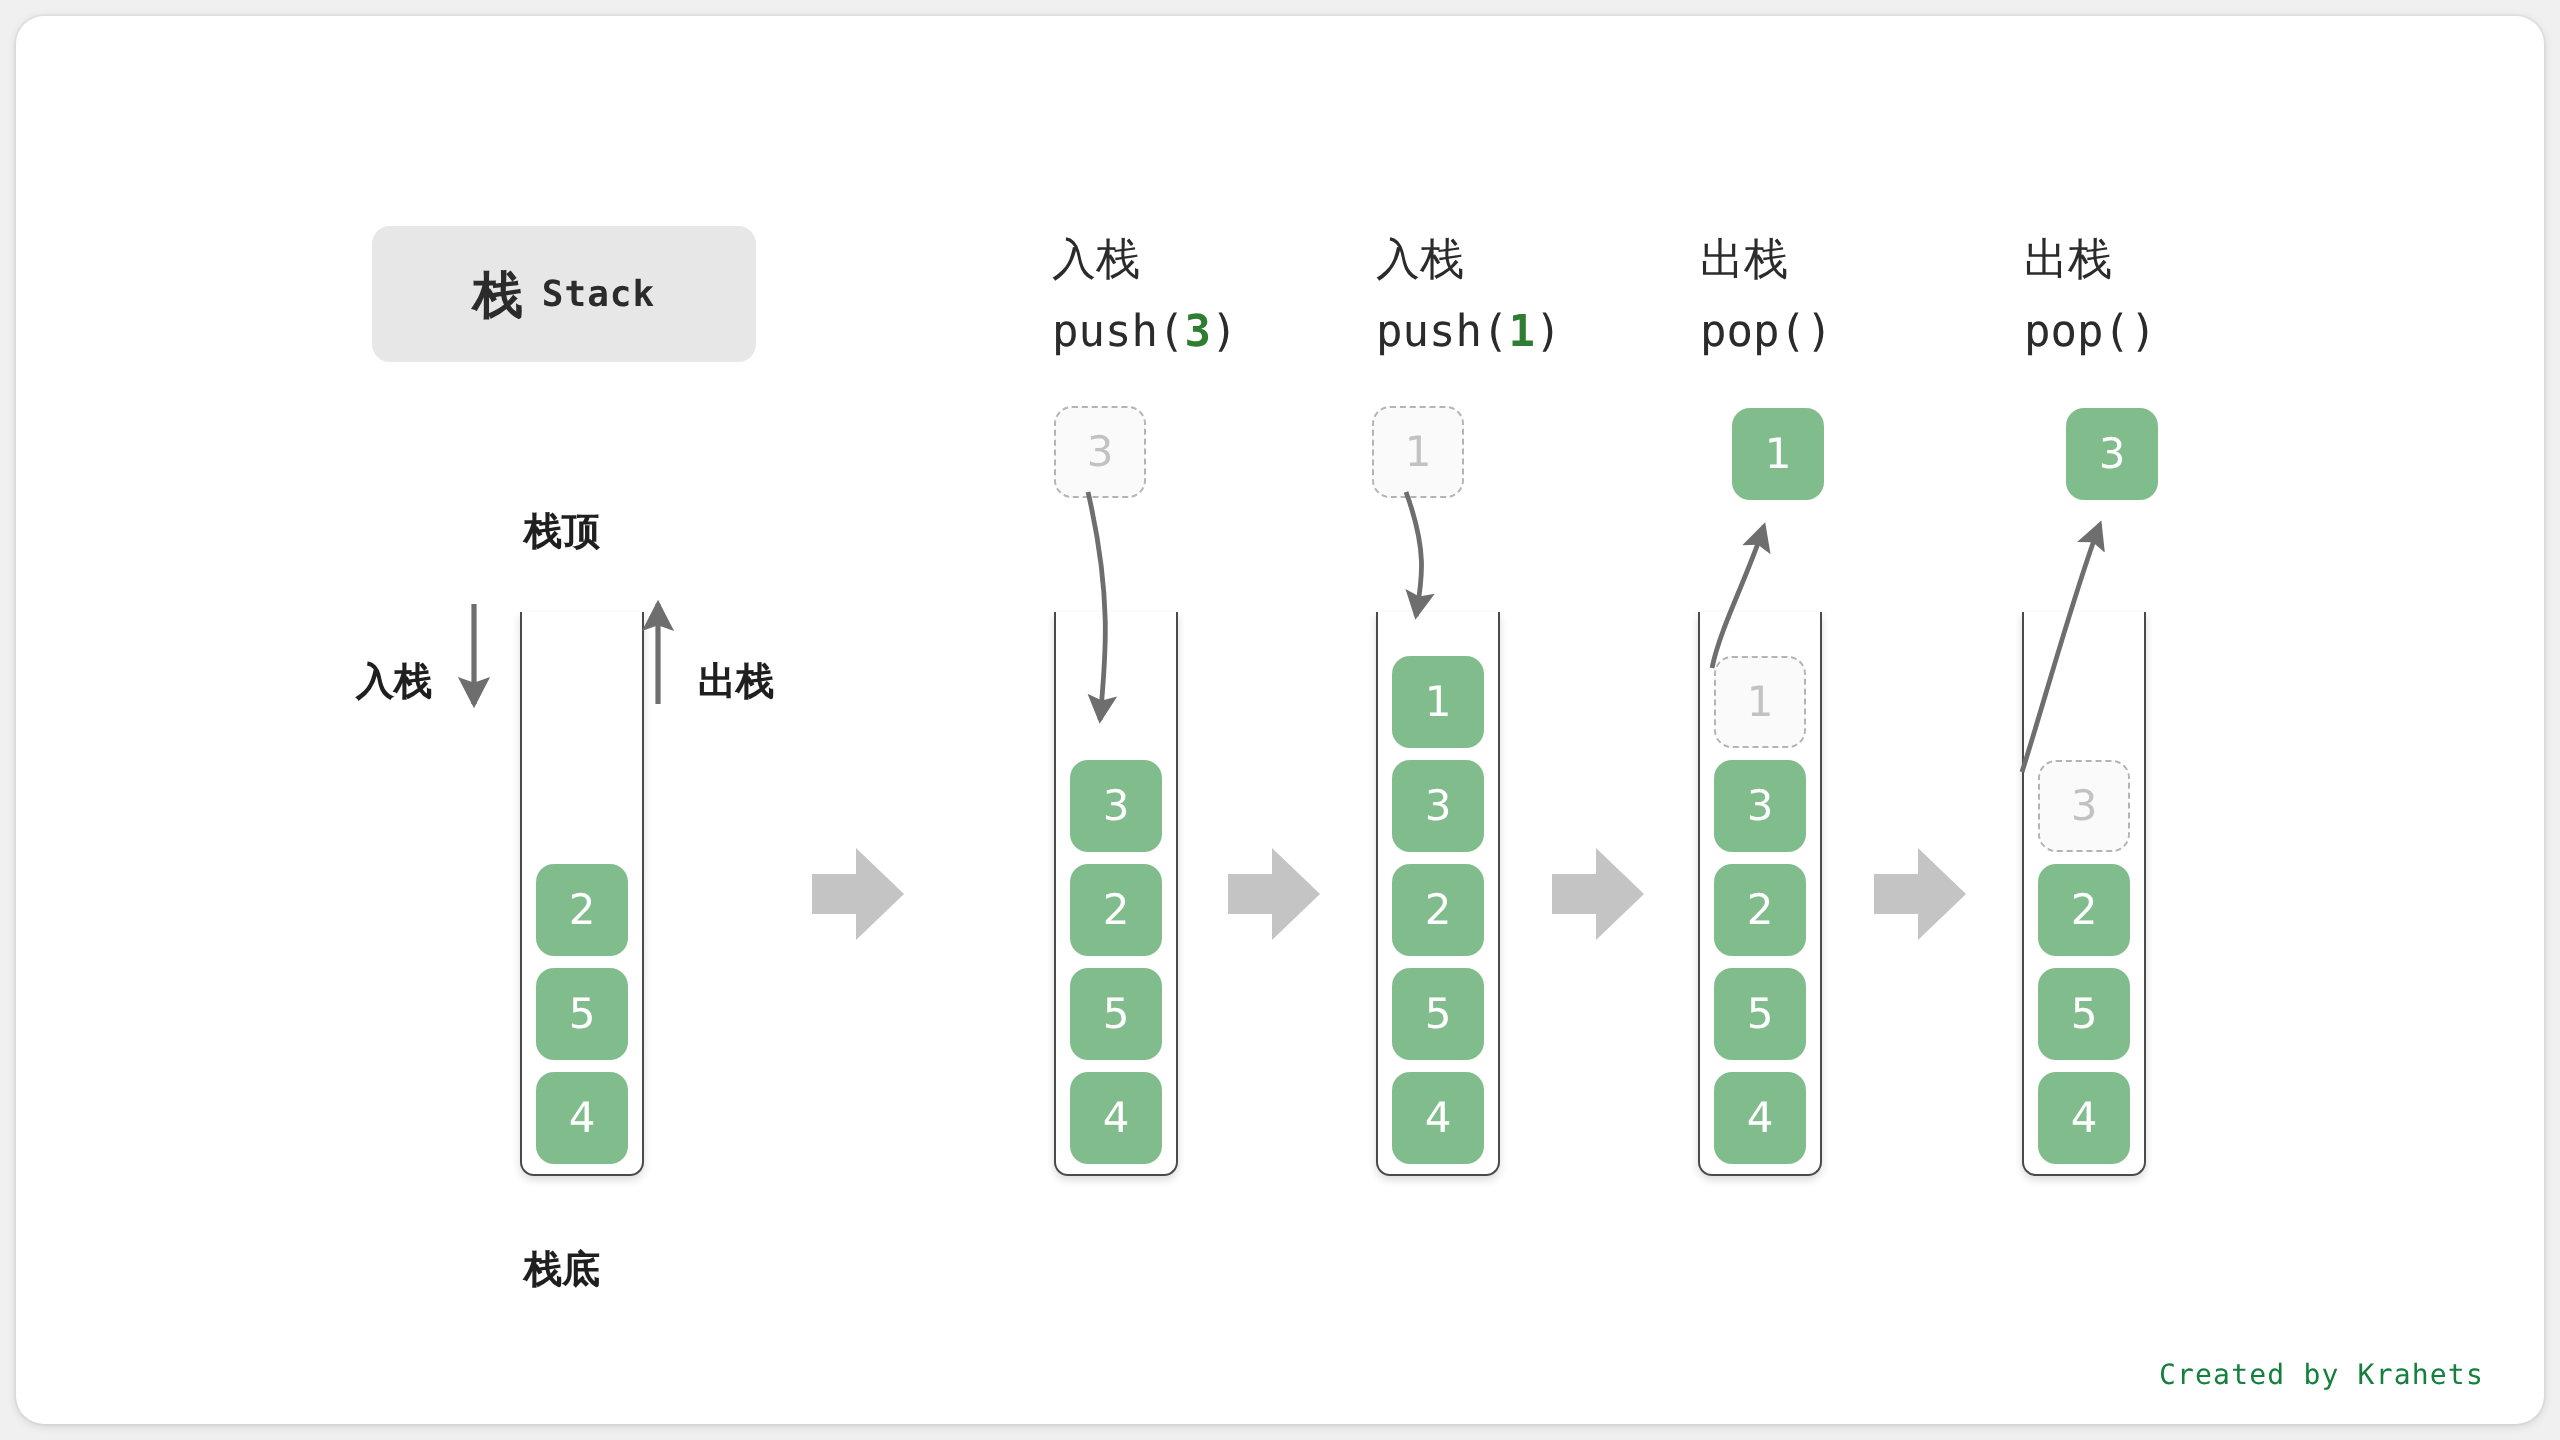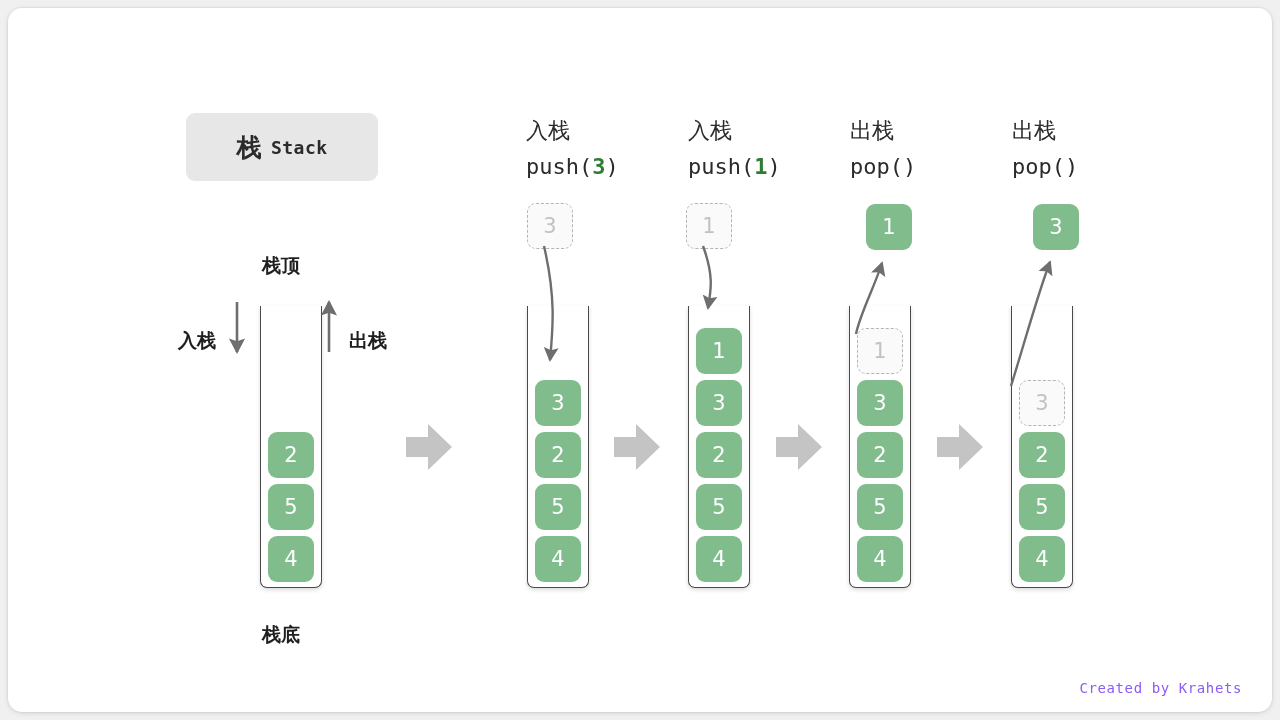--- a/index.html
+++ b/index.html
@@ -79,21 +79,21 @@
 
   
   svg.overlay{position:absolute;left:0;top:0;width:1264px;height:704px;overflow:visible;}
 
   
   .footer{
     position:absolute;
     right:30px;bottom:16px;
     font-family:"DejaVu Sans Mono","Liberation Mono",monospace;
     font-size:14px;
-    color:#8b5cf6;
+    color:#15803d;
     letter-spacing:.6px;
     margin-top:40px;
   }
 </style>
 </head>
 <body>
 
 <div class="card">
 <div class="stage">
 

